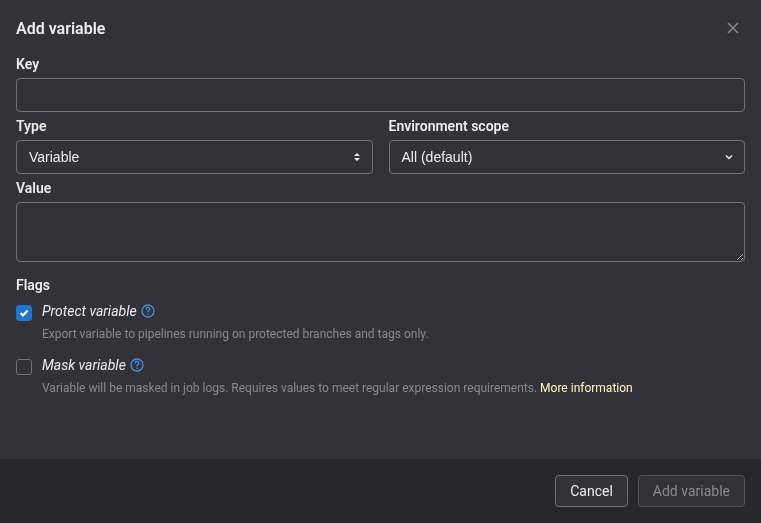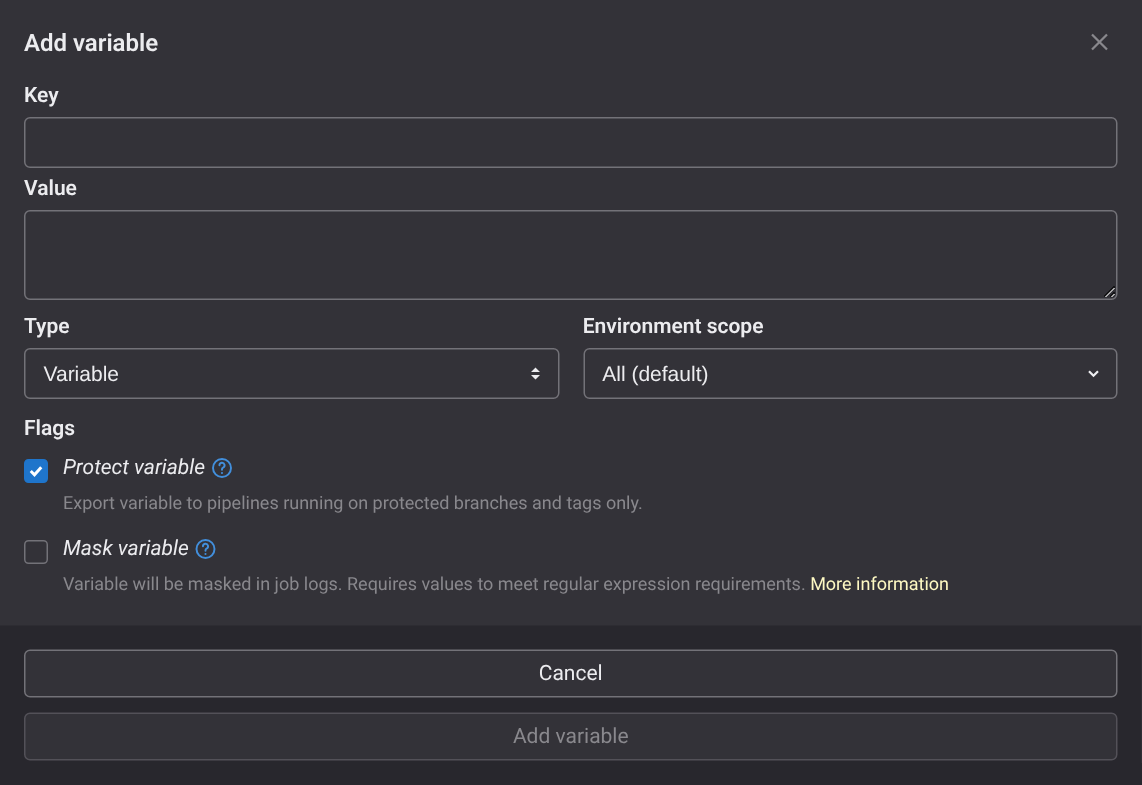--- a/index.html
+++ b/index.html
@@ -124,21 +124,20 @@
     .help-icon svg { width:14px; height:14px; }
     .checkbox-desc { color: #89888d; font-size: 12px; margin-left: 26px; margin-bottom: 14px; line-height:1.5;}
     .link { color: #fef9c3; text-decoration:none; cursor:pointer; }
 
     .modal-footer {
       padding: 16px;
       display: flex;
       justify-content: flex-end;
       gap: 10px;
       background: #28272d;
-      flex-direction: column;
     }
     .btn {
       padding: 7px 14px;
       border-radius: 4px;
       font-size: 14px;
       font-family: inherit;
       cursor: pointer;
       border: 1px solid #737278;
       background: #333238;
       color: #ececef;
@@ -161,25 +160,20 @@
           <path d="M3 3 L13 13 M13 3 L3 13"></path>
         </svg>
     </div>
   </div>
 
   <div class="modal-body">
 
     <div class="form-group">
       <label class="field-label">Key</label>
       <input class="text-input" type="text" value="" style="">
-    </div>
-
-    <div class="form-group">
-      <label class="field-label">Value</label>
-      <textarea class="text-area" style=""></textarea>
     </div>
 
     <div class="form-group row">
       <div class="col">
         <label class="field-label">Type</label>
         <div class="select-wrap">
           <button class="select-btn">
             <span>Variable</span>
           </button>
           <span class="select-caret">
@@ -197,20 +191,25 @@
           </button>
           <span class="select-caret">
             <svg viewBox="0 0 12 12" fill="none" stroke="currentColor" stroke-width="1.5">
                 <path d="M3 4.5 L6 7.5 L9 4.5"></path>
               </svg>
           </span>
         </div>
       </div>
     </div>
 
+    <div class="form-group">
+      <label class="field-label">Value</label>
+      <textarea class="text-area" style=""></textarea>
+    </div>
+
     <div class="flags-section">
       <div class="flags-title">Flags</div>
 
       <div class="checkbox-row">
         <div class="checkbox checked">
           <svg viewBox="0 0 12 12" fill="none" stroke="white" stroke-width="2">
               <path d="M2.5 6 L5 8.5 L9.5 3.5"></path>
             </svg>
         </div>
         <div>

